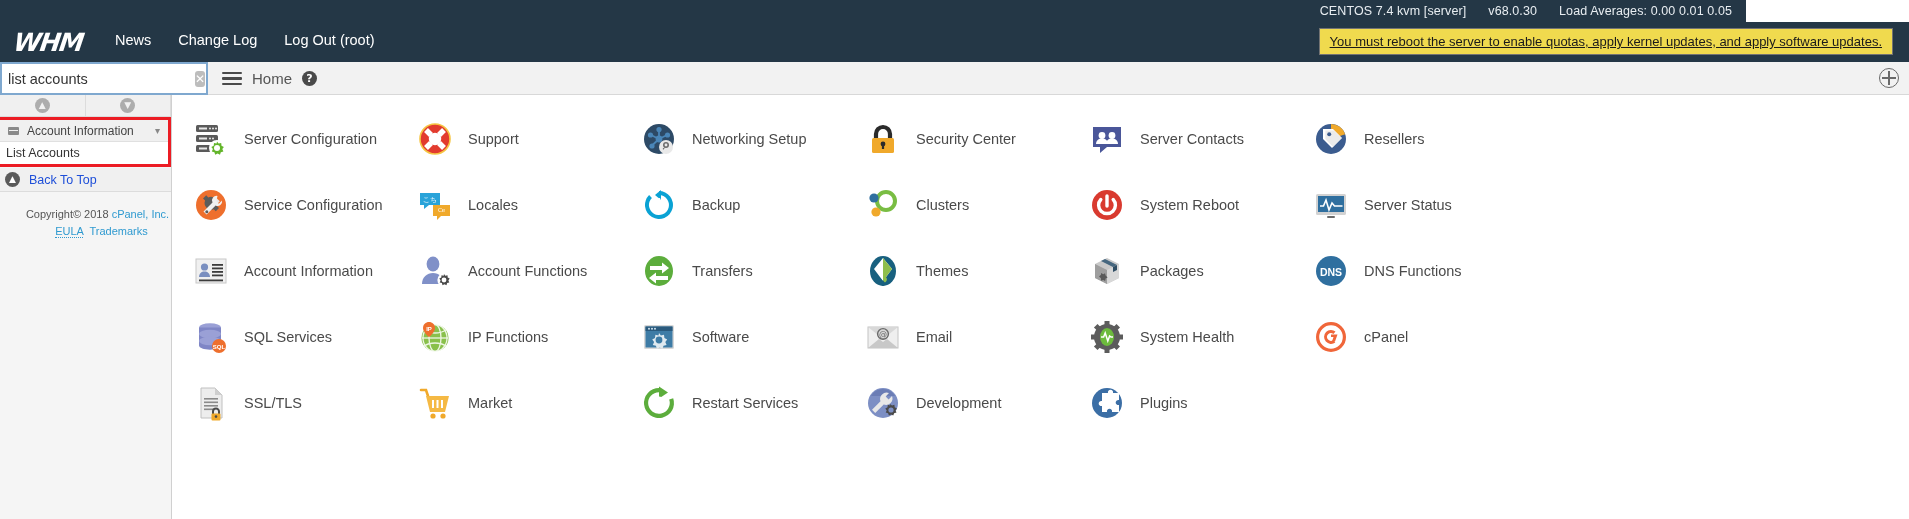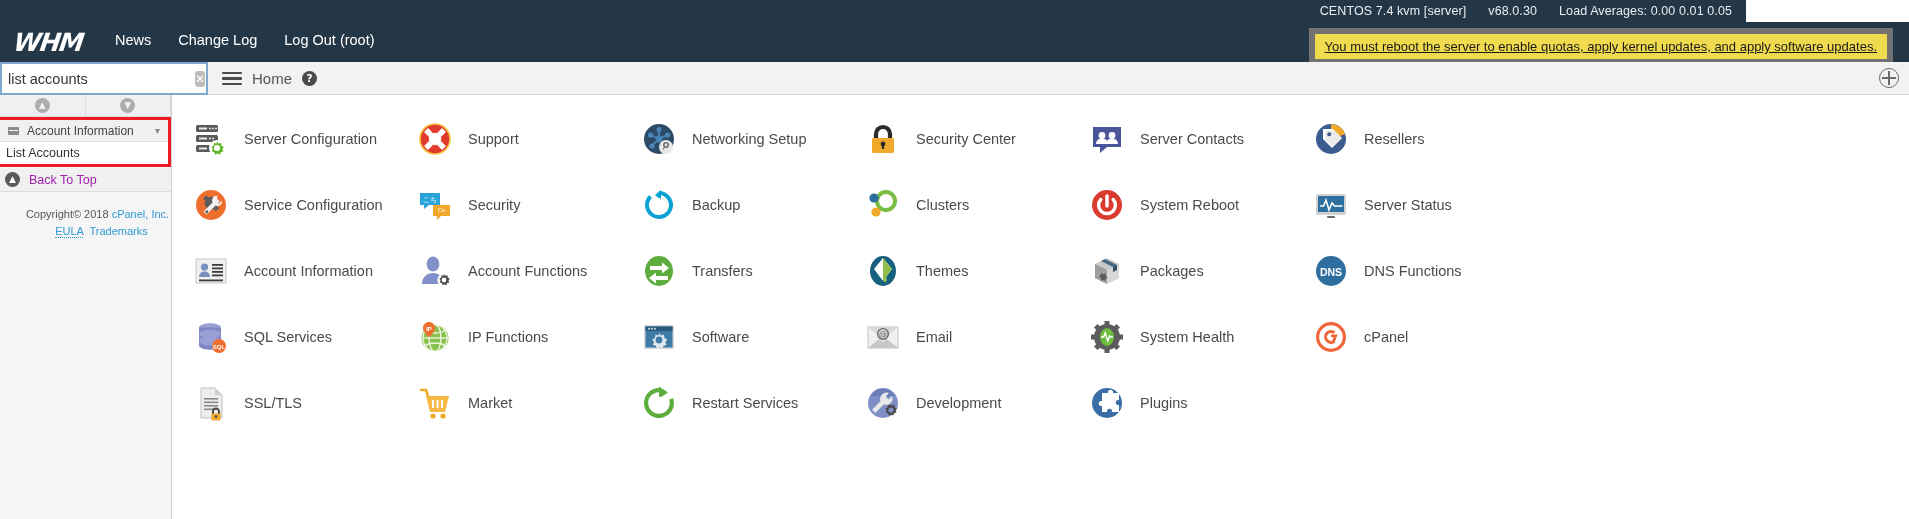--- a/index.html
+++ b/index.html
@@ -30,21 +30,21 @@
     transform: skewX(-8deg);
   }
   .navlinks {
     position: absolute; left: 115px; top: 10px;
     display: flex; gap: 27px;
   }
   .navlinks a { color: #fff; font-size: 14.5px; text-decoration: none; }
 
   .reboot-banner {
     position: absolute; right: 16px; top: 6px;
-    background: #f0da4e; border: 6px solid #737373;
+    background: #f0da4e; border: 1px solid #737373;
     padding: 3px 10px 4px 10px;
   }
   .reboot-banner a {
     color: #1a1a1a; font-size: 13px; text-decoration: underline;
   }
 
   
   .subbar {
     position: absolute; top: 62px; left: 0; width: 1909px; height: 33px;
     background: #f2f2f2; border-bottom: 1px solid #d8d8d8;
@@ -139,21 +139,21 @@
   .backtotop {
     display: flex; align-items: center; gap: 9px;
     height: 24px; padding-left: 5px; background: #f0f0f0;
     border-bottom: 1px solid #dcdcdc; margin-top: 1px;
   }
   .bt-circ {
     width: 15px; height: 15px; border-radius: 50%; background: #5a5a5a;
     color: #fff; font-size: 9px; line-height: 15px; text-align: center;
     font-family: "DejaVu Sans", sans-serif;
   }
-  .bt-label { font-size: 12.5px; color: #a21caf; }
+  .bt-label { font-size: 12.5px; color: #1d4ed8; }
   .copyright {
     text-align: center; padding-top: 14px; line-height: 1.5;
   }
   .copyright div { font-size: 11px; color: #555; padding-left: 24px; }
   .copyright a { color: #2f9ad0; text-decoration: none; }
   .copyright a.dotted { border-bottom: 1px dotted #2f9ad0; margin-left: 8px; }
 
   
   .main {
     position: absolute; left: 173px; top: 96px;
@@ -364,21 +364,21 @@
 
     <div class="tile">
       <span class="ic">
           <svg viewBox="0 0 40 40">
         <path d="M5 8h20v12H14l-5 4v-4H5z" fill="#29a3d9"></path>
         <text x="15" y="16.5" font-size="7" fill="#fff" text-anchor="middle" font-family="DejaVu Sans, sans-serif">こち</text>
         <path d="M18 20h17v11H26l-4 4v-4h-4z" fill="#f0a92b"></path>
         <text x="26.5" y="27" font-size="5.5" fill="#fff" text-anchor="middle" font-family="DejaVu Sans, sans-serif">Ce</text>
       </svg>
         </span>
-      <span class="label">Security</span>
+      <span class="label">Locales</span>
     </div>
 
     <div class="tile">
       <span class="ic">
           <svg viewBox="0 0 40 40">
         <path d="M20 6a14 14 0 11-9.9 4.1l2.8 2.8A10 10 0 1020 10z" fill="#0aa2d4"></path>
         <path d="M22 5l-6 5 6 5z" fill="#0aa2d4"></path>
         <rect x="19" y="13" width="2.4" height="9" rx="1" fill="#fff"></rect>
         <rect x="20" y="19.5" width="6.5" height="2.4" rx="1" fill="#fff"></rect>
       </svg>

